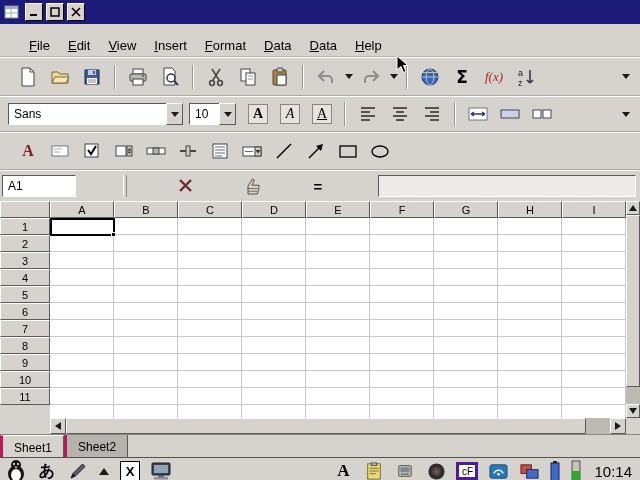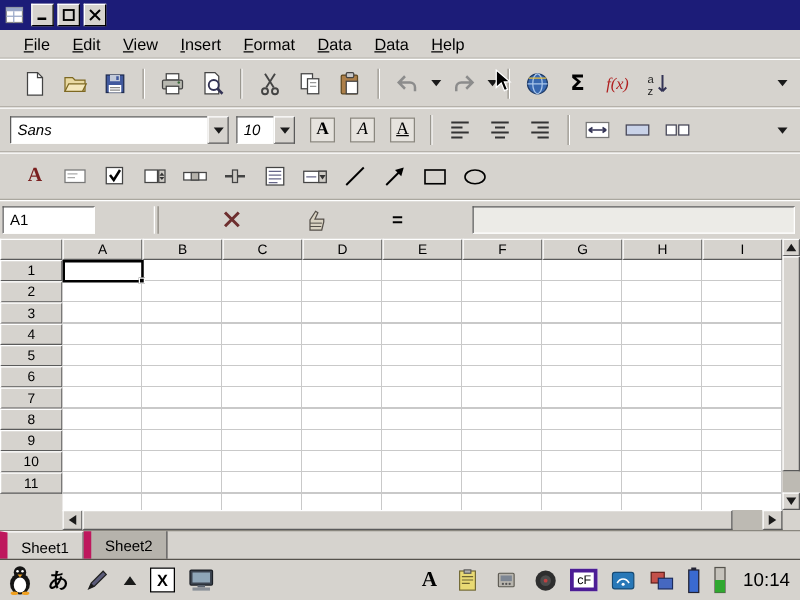--- a/index.html
+++ b/index.html
@@ -14,22 +14,22 @@
   
   .titlebar { flex:none; height:24px; background:#1c1c78; color:#fff;
     display:flex; align-items:center; padding:0 4px; }
   .win-icon { width:16px; height:16px; margin-right:5px; flex:none; }
   .title-text { font-size:13px; font-weight:bold; flex:1; white-space:nowrap; }
   .win-controls { display:flex; gap:3px; }
   .wbtn { width:18px; height:18px; background:#d6d3ce; border:1px solid #000;
     border-top-color:#fff; border-left-color:#fff;
     display:flex; align-items:center; justify-content:center; padding:0; }
   
-  .menubar { flex:none; height:23px; display:flex; align-items:center; padding-left:10px;
-    border-bottom:1px solid #b8b5ae; }
+  .menubar { flex:none; height:23px; display:flex; align-items:center; padding-left:20px;
+    border-bottom:1px solid #b8b5ae;margin-top:10px; }
   .menu-item { display:inline-block; padding:2px 9px; font-size:13px; }
   .menu-item::first-letter { text-decoration:underline; }
   
   .toolbar { flex:none; display:flex; align-items:center; padding-left:12px;
     border-top:1px solid #ffffff; border-bottom:1px solid #aaa79f; }
   .tb1 { height:39px; } .tb2 { height:36px; } .tb3 { height:38px; }
   .tbtn { width:32px; height:28px; background:transparent; border:none;
     display:flex; align-items:center; justify-content:center; flex:none; }
   .ic { width:20px; height:20px; display:block; }
   .sep { width:2px; height:24px; border-left:1px solid #9a978f; border-right:1px solid #fff;
@@ -42,21 +42,21 @@
   .tri-up { width:0; height:0; border-left:5px solid transparent;
     border-right:5px solid transparent; border-bottom:7px solid #1a1a1a; }
   .overflow { margin-left:auto; margin-right:8px; }
   .sigma { font-size:17px; font-weight:bold; font-family:"DejaVu Sans",sans-serif; }
   .fx { font-size:13px; font-style:italic; font-family:"Liberation Serif",serif; color:#b02020; }
   .letterA { font-family:"Liberation Serif",serif; font-size:14px; width:20px; height:20px;
     border:1px solid #8a877f; display:flex; align-items:center; justify-content:center; background:#e6e3de; }
   .bold { font-weight:bold; } .italic { font-style:italic; } .underl { text-decoration:underline; }
   .label-tool { font-family:"Liberation Serif",serif; font-weight:bold; font-size:16px; color:#7a1f1f; }
   
-  .combo { display:flex; align-items:center; height:22px; flex:none; margin-right:6px;font-style:italic; }
+  .combo { display:flex; align-items:center; height:22px; flex:none; margin-right:6px; }
   .combo-text { background:#fff; height:22px; display:flex; align-items:center; padding:0 5px;
     border:1px solid #5a5a5a; border-right:none; border-bottom-color:#fff; border-right-color:#fff;
     border-top-color:#5a5a5a; border-left-color:#5a5a5a; font-size:12px; }
   .combo-arrow { width:17px; height:22px; background:#d6d3ce;
     border:1px solid #5a5a5a; border-top-color:#fff; border-left-color:#fff;
     display:flex; align-items:center; justify-content:center; padding:0; }
   .font-combo .combo-text { width:158px; }
   .size-combo .combo-text { width:30px; }
   
   .formulabar { flex:none; height:31px; display:flex; align-items:center; padding:0 2px;
@@ -111,21 +111,21 @@
   .tri-r { width:0; height:0; border-top:4px solid transparent; border-bottom:4px solid transparent;
     border-left:6px solid #1a1a1a; }
   .tri-u { width:0; height:0; border-left:4px solid transparent; border-right:4px solid transparent;
     border-bottom:6px solid #1a1a1a; }
   .tri-d { width:0; height:0; border-left:4px solid transparent; border-right:4px solid transparent;
     border-top:6px solid #1a1a1a; }
   
   .tabbar { flex:none; height:23px; display:flex; align-items:stretch; background:#d6d3ce;
     border-top:1px solid #8a877f; }
   .sheet-tab { padding:12px 11px; display:flex; align-items:center; font-size:12px;
-    background:#b6b3ac; border-right:1px solid #5a5a5a; border-left:6px solid #be185d; }
+    background:#b6b3ac; border-right:1px solid #5a5a5a; border-left:3px solid #be185d; }
   .sheet-tab.active { background:#d6d3ce; border-top:1px solid #fff; font-weight:normal; }
   
   .taskbar { flex:1; display:flex; align-items:center; background:#d6d3ce;
     border-top:1px solid #55524c; padding:0 4px; gap:7px; }
   .task-icon { width:24px; height:26px; display:flex; align-items:center; justify-content:center;
     background:transparent; border:none; flex:none; padding:0; }
   .spacer { flex:1; }
   .ime { font-size:16px; font-weight:bold; font-family:"DejaVu Sans",sans-serif; }
   .xsrv { width:20px; height:20px; background:#fff; border:1px solid #000; font-weight:bold;
     font-size:13px; display:flex; align-items:center; justify-content:center; }

